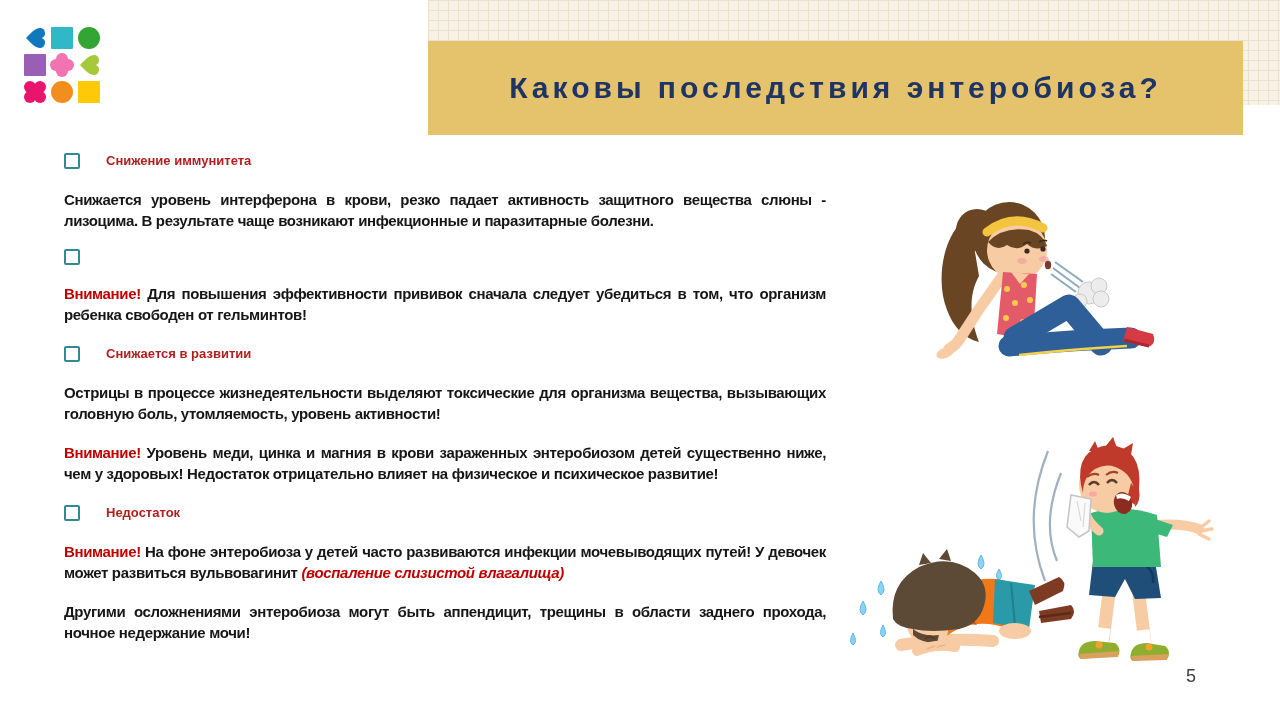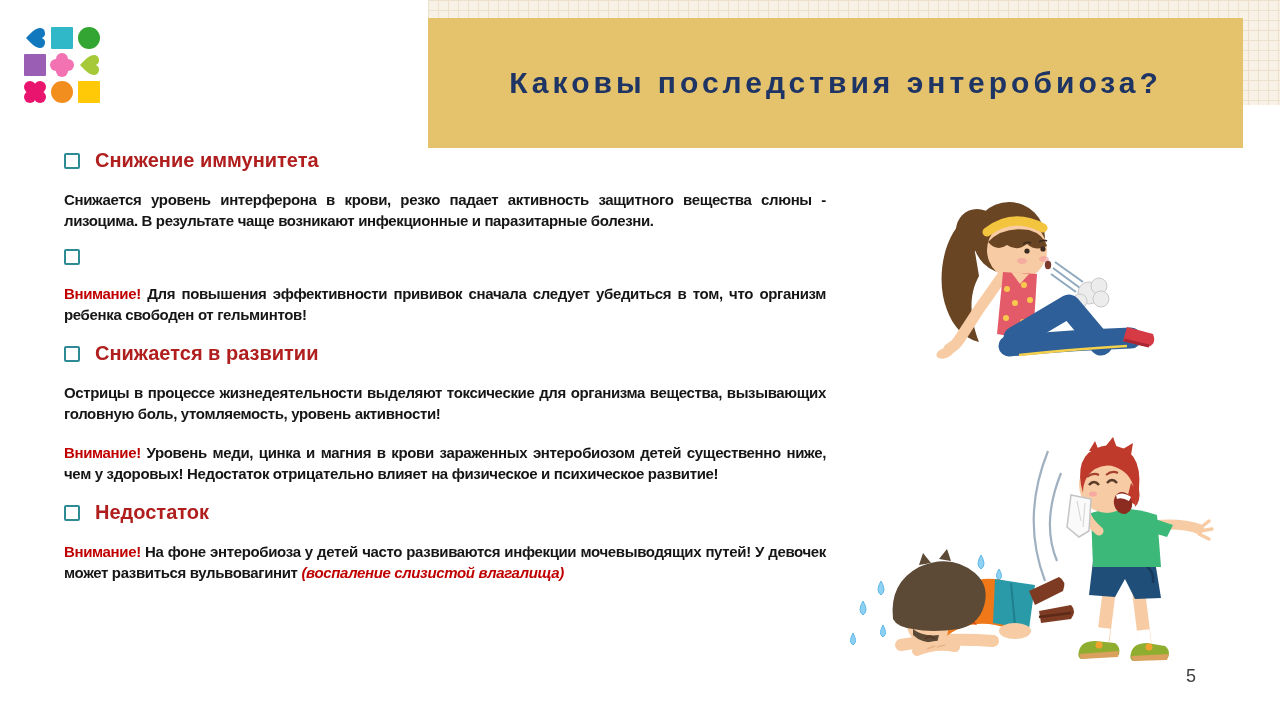--- a/index.html
+++ b/index.html
@@ -9,34 +9,34 @@
 
   
   .texture{position:absolute;left:428px;top:0;width:852px;height:105px;
     background-color:var(--texture_base,#f8f1e6);
     background-image:
       linear-gradient(var(--texture_line,#ecdfcb) 1px, transparent 1px),
       linear-gradient(90deg, var(--texture_line,#ecdfcb) 1px, transparent 1px);
     background-size:10px 10px;}
 
   
-  .banner{position:absolute;left:428px;top:18px;width:815px;height:130px;
+  .banner{position:absolute;left:428px;top:41px;width:815px;height:94px;
     background:var(--banner,#e5c36c);display:flex;align-items:center;justify-content:center;text-align:center;}
   .banner h1{margin:0;font-size:30px;font-weight:bold;letter-spacing:4px;
     color:var(--title,#1e3464);white-space:nowrap;}
 
   
   .logo{position:absolute;left:24px;top:27px;width:76px;height:76px;}
 
   
   .content{position:absolute;left:64px;top:150px;width:762px;
     color:var(--body_text,#161616);font-weight:bold;}
   .sec{margin:0 0 18px 0;}
-  .head{display:flex;align-items:center;font-size:20px;line-height:21px;
-    color:var(--header_red,#b01e1e);}
+  .head{display:flex;align-items:center;font-size:13px;line-height:21px;
+    color:var(--header_red,#b01e1e);gap:11px;}
   .check{display:inline-block;width:12px;height:12px;border:2.5px solid var(--bullet_teal,#2e8b96);
     border-radius:2px;margin-right:15px;flex:0 0 auto;}
   .para{font-size:15px;line-height:21px;letter-spacing:-0.35px;
     text-align:justify;text-align-last:left;}
   .lead{color:var(--attention_red,#c00000);}
   .ital{color:var(--attention_red,#c00000);font-style:italic;}
 
   
   .pic-girl{position:absolute;left:903px;top:188px;width:252px;height:194px;}
   .pic-boys{position:absolute;left:843px;top:433px;width:392px;height:246px;}
@@ -117,20 +117,21 @@
 
     <p class="sec para"><span class="lead">Внимание!</span> <span>Уровень меди, цинка и магния в крови зараженных энтеробиозом детей существенно ниже, чем у здоровых! Недостаток отрицательно влияет на физическое и психическое развитие!</span></p>
 
     <div class="sec head">
       <span class="check"></span>
       <span>Недостаток</span>
     </div>
 
     <p class="sec para"><span class="lead">Внимание!</span> <span>На фоне энтеробиоза у детей часто развиваются инфекции мочевыводящих путей! У девочек может развиться вульвовагинит </span><span class="ital">(воспаление слизистой влагалища)</span></p>
 
+    <p class="sec para"><span>Другими осложнениями энтеробиоза могут быть аппендицит, трещины в области заднего прохода, ночное недержание мочи!</span></p>
 
   </div>
 
   <svg class="pic-girl" viewBox="0 0 252 194">
 
     <path d="M66,28 C40,44 32,92 44,122 C50,138 60,150 76,154 C66,128 66,106 76,88 Z" fill="#6a4524"></path>
     <circle cx="74" cy="42" r="21" fill="#6a4524"></circle>
 
     <circle cx="106" cy="50" r="36" fill="#6a4524"></circle>
 

